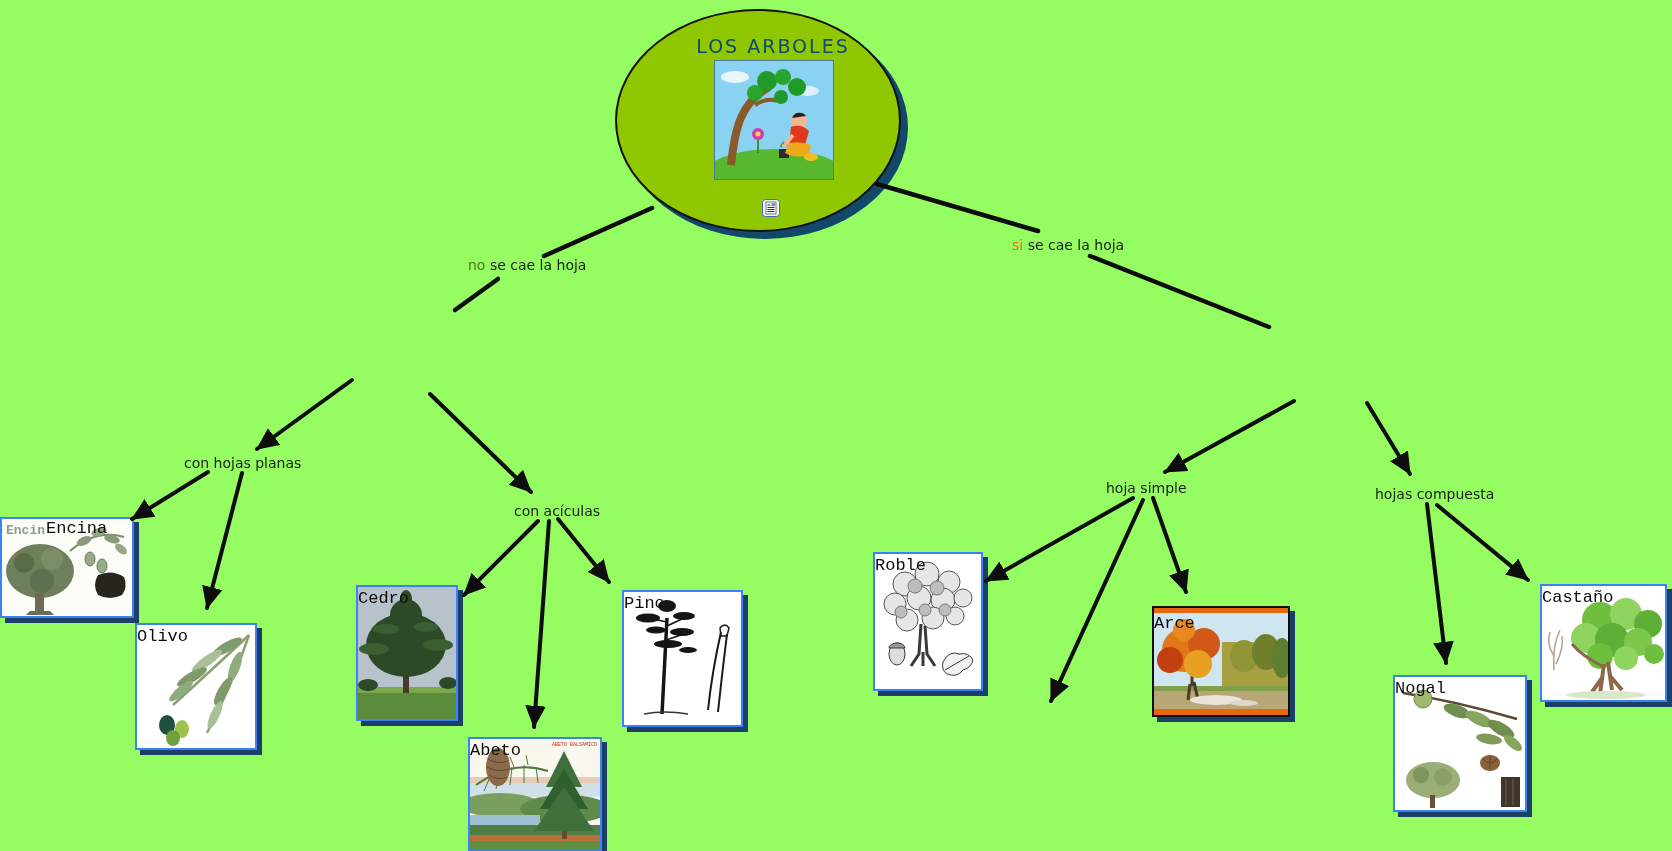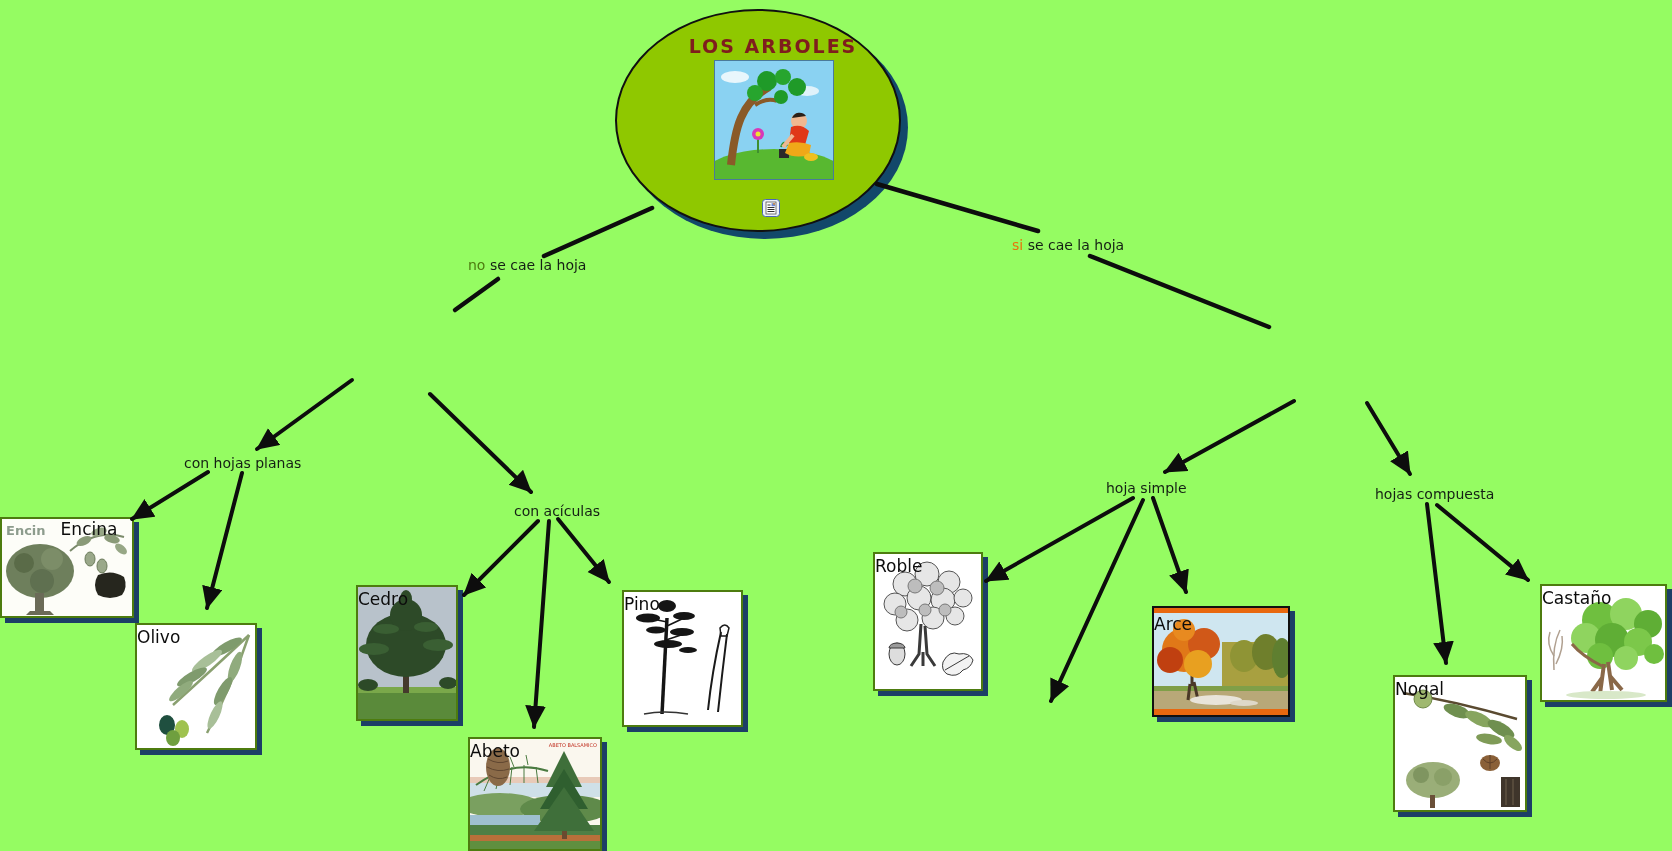--- a/index.html
+++ b/index.html
@@ -7,41 +7,41 @@
   .canvas{position:relative;width:1672px;height:851px;background:#95FC62;overflow:hidden;}
 
   
   .arrows{position:absolute;left:0;top:0;z-index:5;pointer-events:none;}
 
   
   .ellipse-node{position:absolute;border-radius:50%;border:2px solid #101010;z-index:4;}
   .node-root{left:615px;top:9px;width:282px;height:219px;background:#8FC800;box-shadow:7px 7px 0 #12486A;}
   .node-perenne{left:322px;top:311px;width:187px;height:85px;background:#2E9C48;box-shadow:6px 6px 0 #0F4A62;}
   .node-caduca{left:1248px;top:318px;width:173px;height:87px;background:#FA6E1E;box-shadow:6px 6px 0 #16395C;}
-  .root-title{position:absolute;left:0;right:0;top:24px;text-align:center;font-size:19px;font-weight:bold;letter-spacing:2px;color:#7f1d1d;padding-left:30px;}
+  .root-title{position:absolute;left:0;right:0;top:24px;text-align:center;font-size:19px;font-weight:normal;letter-spacing:2px;color:#0c4a6e;padding-left:30px;}
   .root-img{position:absolute;left:97px;top:49px;width:118px;height:118px;border:1px solid #4a7a9a;}
   .cat-title{position:absolute;left:0;right:0;top:21px;text-align:center;font-size:16.5px;color:#0b0b0b;white-space:nowrap;}
   .node-caduca .cat-title{top:25px;}
   .res-icon{position:absolute;width:18px;height:18px;cursor:pointer;}
   .node-root .res-icon{left:145px;top:188px;}
   .node-perenne .res-icon{left:85px;top:55px;}
   .node-caduca .res-icon{left:77px;top:59px;}
 
   
   .link-label{position:absolute;z-index:6;font-size:14px;color:#142014;white-space:nowrap;}
   .pfx-no{color:#4d7c0f;}
   .pfx-si{color:#E8740A;}
 
   
-  .card{position:absolute;background:#fff;border:2px solid #4d7c0f;box-shadow:5px 5px 0 #1C3F66;z-index:3;}
+  .card{position:absolute;background:#fff;border:2px solid #3b82f6;box-shadow:5px 5px 0 #1C3F66;z-index:3;font-family:Liberation Mono, monospace;}
   .card > svg{display:block;width:100%;height:100%;}
   .card-label{position:absolute;top:2px;left:0;right:0;text-align:left;font-size:17px;color:#0c0c0c;z-index:2;}
   .bg-text{position:absolute;left:4px;top:4px;font-size:13px;font-weight:bold;color:#8d9c8d;z-index:1;}
   .tiny-note{position:absolute;right:3px;top:4px;font-size:5px;color:#c03020;z-index:2;line-height:1.1;}
-  .lbl-encina{text-align:center;left:44px;top:0;}
+  .lbl-encina{text-align:left;left:44px;top:0;}
 </style>
 </head>
 <body>
 
 <div class="canvas">
 
   <svg class="arrows" width="1672" height="851">
     <defs>
       <marker id="ah" markerWidth="6.5" markerHeight="5.6" refX="5.3" refY="2.6" orient="auto" markerUnits="strokeWidth">
         <path d="M0,0 L5.6,2.6 L0,5.2 z" fill="#0d0d0d"></path>

